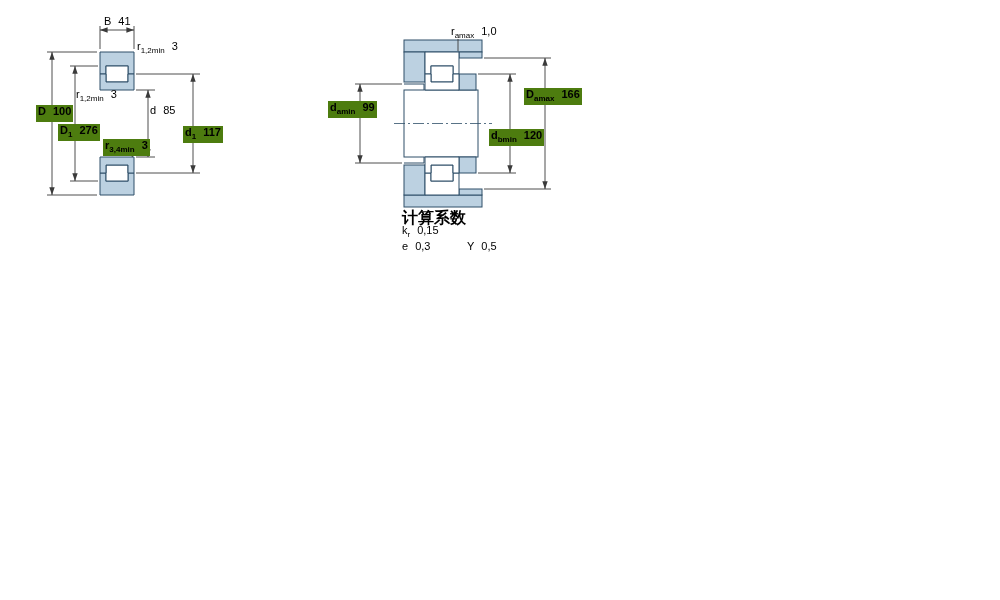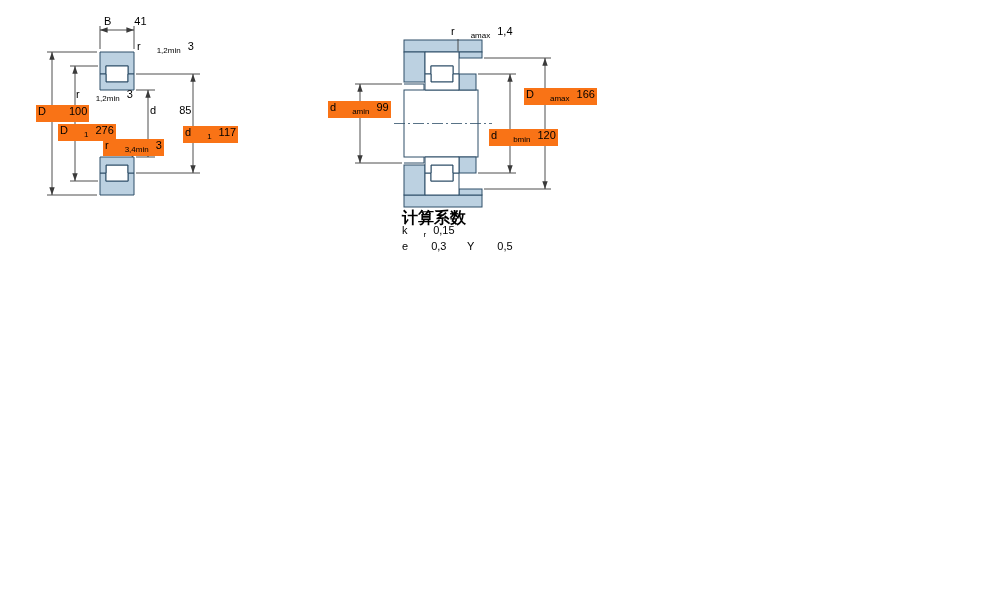--- a/index.html
+++ b/index.html
@@ -6,23 +6,23 @@
   .canvas{position:relative;width:1000px;height:500px;background:#fff;
           font-family:"Liberation Sans",sans-serif;overflow:hidden;text-align:right;}
   .canvas svg{position:absolute;left:0;top:0;}
   .part{fill:var(--part-fill,#bcd1e1);stroke:var(--part-stroke,#2f4f68);stroke-width:1;}
   .white{fill:#ffffff;stroke:var(--part-stroke,#2f4f68);stroke-width:1;}
   .dim line{stroke:var(--dim-stroke,#3a3a3a);stroke-width:0.9;fill:none;}
   line.thin{stroke:var(--part-stroke,#2f4f68);stroke-width:1;}
   line.center{stroke:var(--part-stroke,#2f4f68);stroke-width:0.8;stroke-dasharray:11 3 2 3;}
   .arrhead{fill:var(--dim-stroke,#3a3a3a);}
   .dim-label{position:absolute;font-size:11px;color:#000;white-space:nowrap;line-height:13px;}
-  .dim-label sub{font-size:8px;margin-left:16px;}
+  .dim-label sub{font-size:8px;}
   .dim-label .val{margin-left:7px;}
-  .dim-label.bg{background:#f97316;padding:0 2px;}
+  .dim-label.bg{background:#4d7c0f;padding:0 2px;font-weight:bold;}
   .factors-title{position:absolute;font-size:16px;font-weight:bold;color:#000;white-space:nowrap;}
 </style>
 </head>
 <body>
 
 <div class="canvas">
 
   <svg width="1000" height="600" viewBox="0 0 1000 600">
     <defs>
       <marker id="arw" markerWidth="9" markerHeight="6" refX="8.5" refY="3" orient="auto-start-reverse">
@@ -110,21 +110,21 @@
   <div class="dim-label" style="left:150px;top:104px"><span>d</span><sub></sub><span class="val">85</span></div>
 
   <div class="dim-label bg" style="left:36px;top:105px"><span>D</span><sub></sub><span class="val">100</span></div>
 
   <div class="dim-label bg" style="left:58px;top:124px"><span>D</span><sub>1</sub><span class="val">276</span></div>
 
   <div class="dim-label bg" style="left:103px;top:139px"><span>r</span><sub>3,4min</sub><span class="val">3</span></div>
 
   <div class="dim-label bg" style="left:183px;top:126px"><span>d</span><sub>1</sub><span class="val">117</span></div>
 
-  <div class="dim-label" style="left:451px;top:25px"><span>r</span><sub>amax</sub><span class="val">1,4</span></div>
+  <div class="dim-label" style="left:451px;top:25px"><span>r</span><sub>amax</sub><span class="val">1,0</span></div>
 
   <div class="dim-label bg" style="left:328px;top:101px"><span>d</span><sub>amin</sub><span class="val">99</span></div>
 
   <div class="dim-label bg" style="left:524px;top:88px"><span>D</span><sub>amax</sub><span class="val">166</span></div>
 
   <div class="dim-label bg" style="left:489px;top:129px"><span>d</span><sub>bmin</sub><span class="val">120</span></div>
 
   <div class="factors-title" style="left:402px;top:208px">计算系数</div>
 
   <div class="dim-label" style="left:402px;top:224px"><span>k</span><sub>r</sub><span class="val">0,15</span></div>

